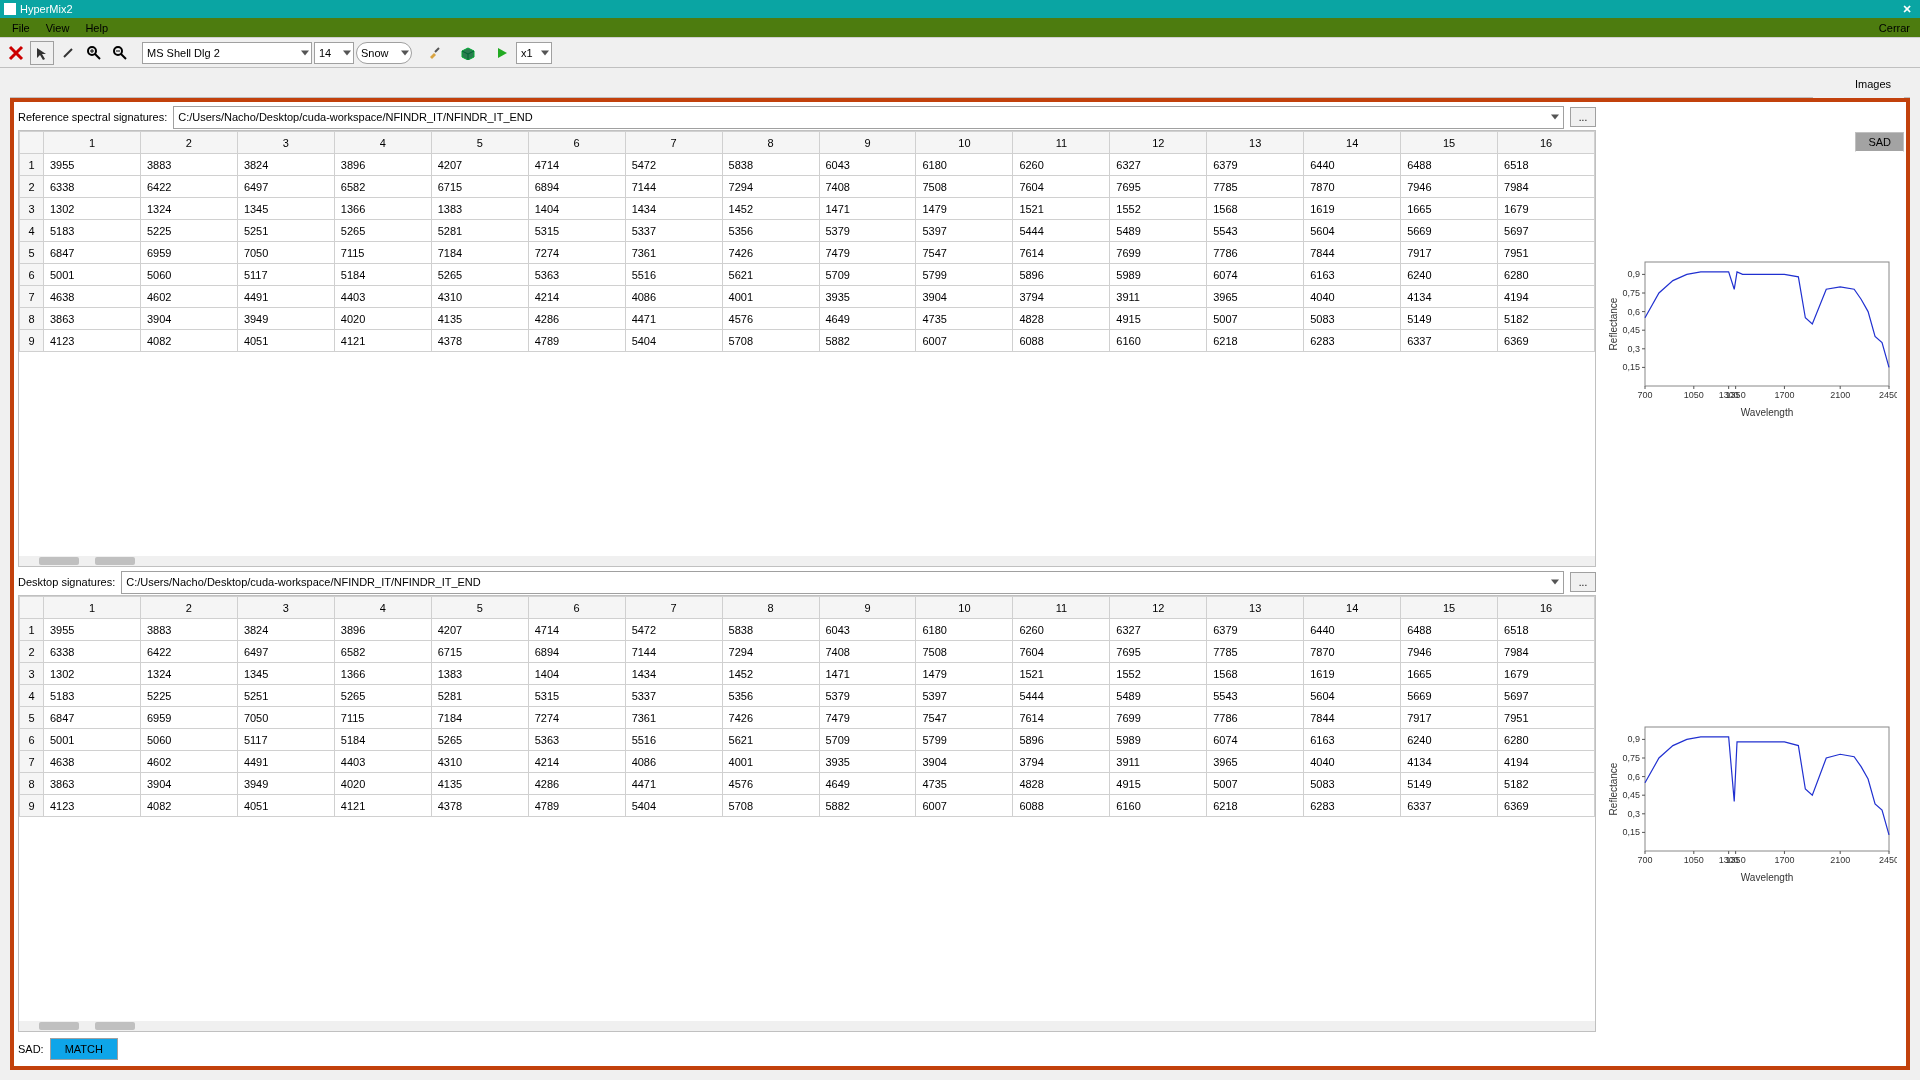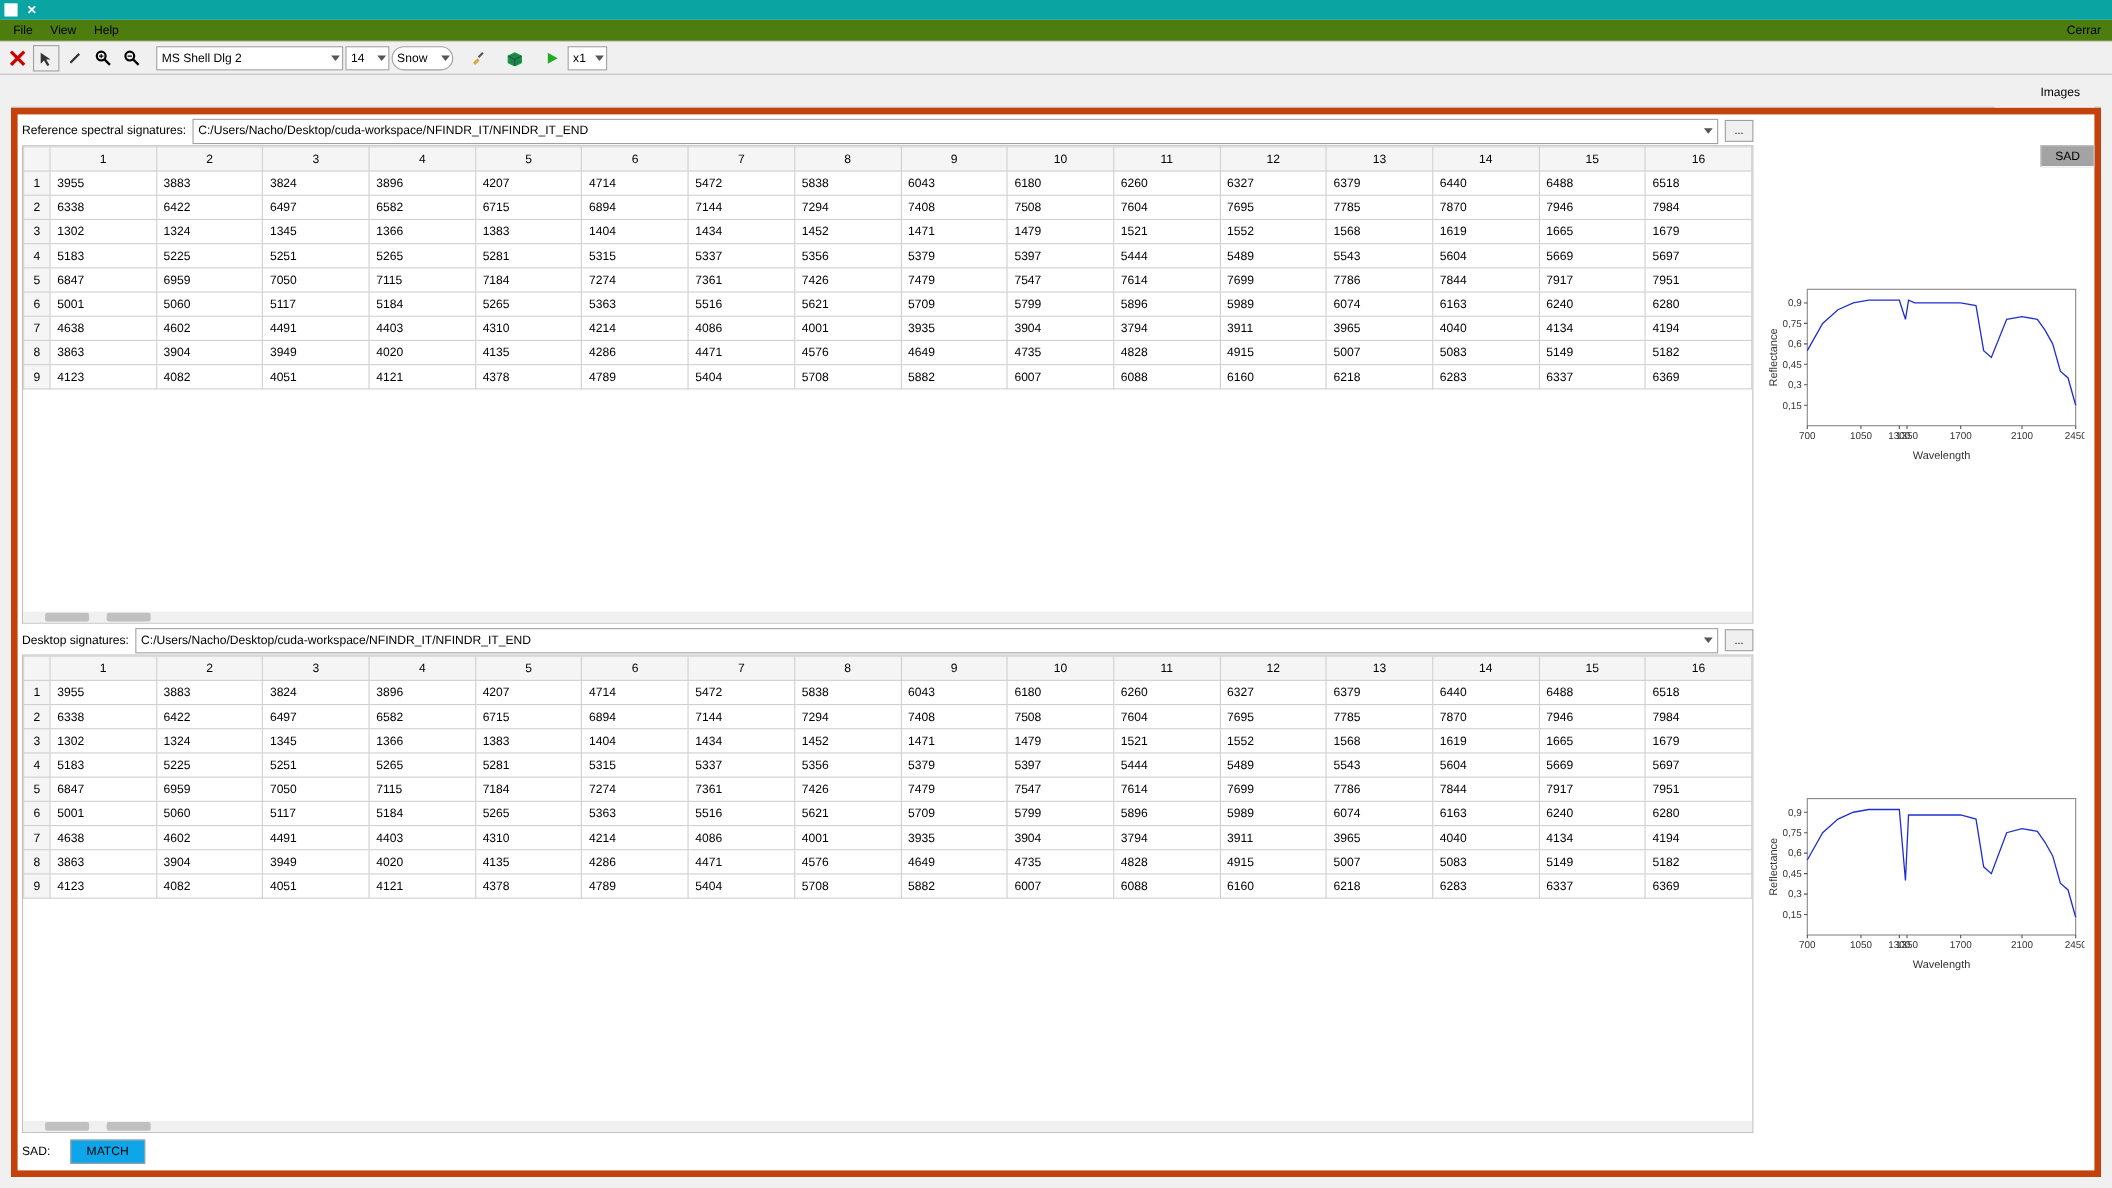--- a/index.html
+++ b/index.html
@@ -102,21 +102,21 @@
     border:1px solid #c0c0c0;
     border-bottom:1px solid #fff;
     position:relative;
     top:1px;
   }
   
   .content {
     flex:1;
     background:#fff;
     margin:0 10px 10px 10px;
-    border:6px solid #c2410c;
+    border:4px solid #c2410c;
     display:flex;
     flex-direction:column;
     padding:4px;
     overflow:hidden;
   }
   .section {
     display:flex;
     flex-direction:row;
     gap:6px;
     flex:1;
@@ -207,21 +207,21 @@
     display:flex;
     align-items:center;
     justify-content:center;
   }
   svg.chart { background:#fff; }
   
   .sad-row {
     height:26px;
     display:flex;
     align-items:center;
-    gap:18px;
+    gap:6px;
     padding:2px 0;
   }
   .sad-row .sad-input {
     flex:1;
     height:20px;
     border:1px solid #a0a0a0;
     background:#fff;
     padding:0 4px;
     font-size:11px;
     display:flex;
@@ -230,20 +230,21 @@
   .match-btn {
     height:22px; padding:0 14px;
     background:#0ea5e9;border:1px solid #a0a0a0;font-size:11px;cursor:pointer;
   }
 </style>
 </head>
 <body>
 
 <div class="titlebar">
   <div class="icon-box"></div>
+  <div class="title">HyperMix2</div>
   <div class="close">✕</div>
 </div>
 
 <div class="menubar">
   <span>File</span>
   <span>View</span>
   <span>Help</span>
   <span class="cerrar">Cerrar</span>
 </div>
 

